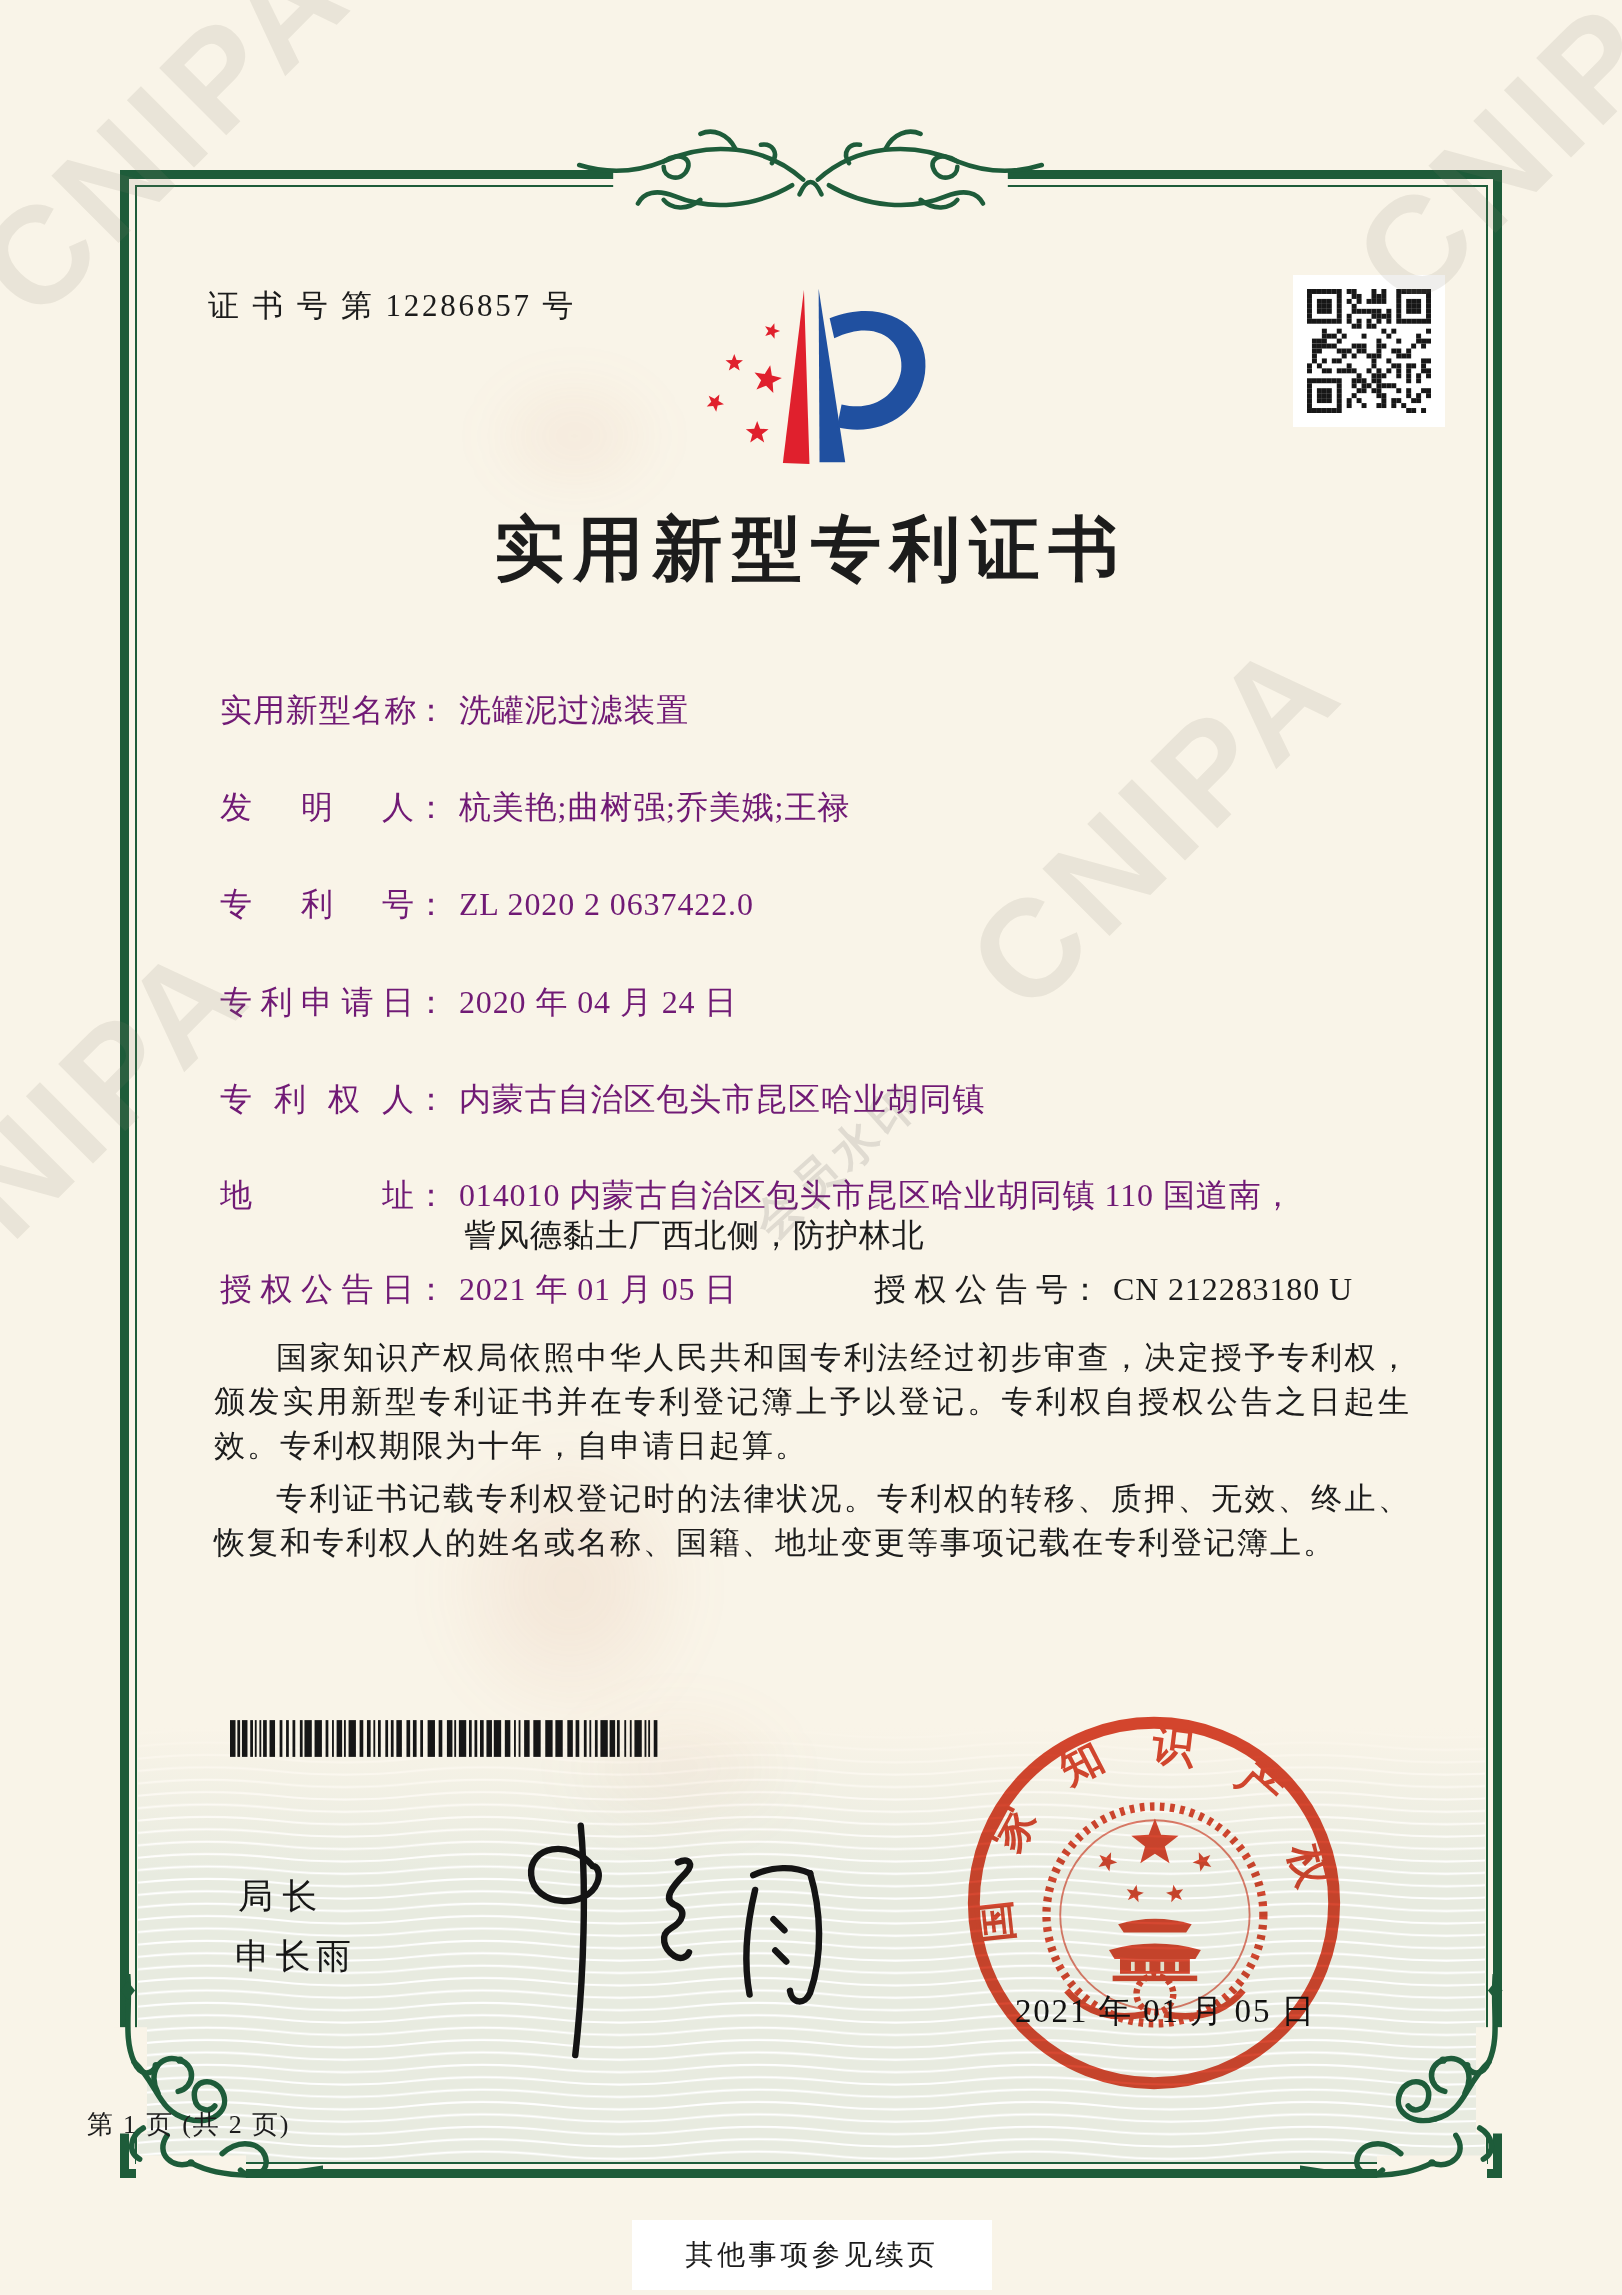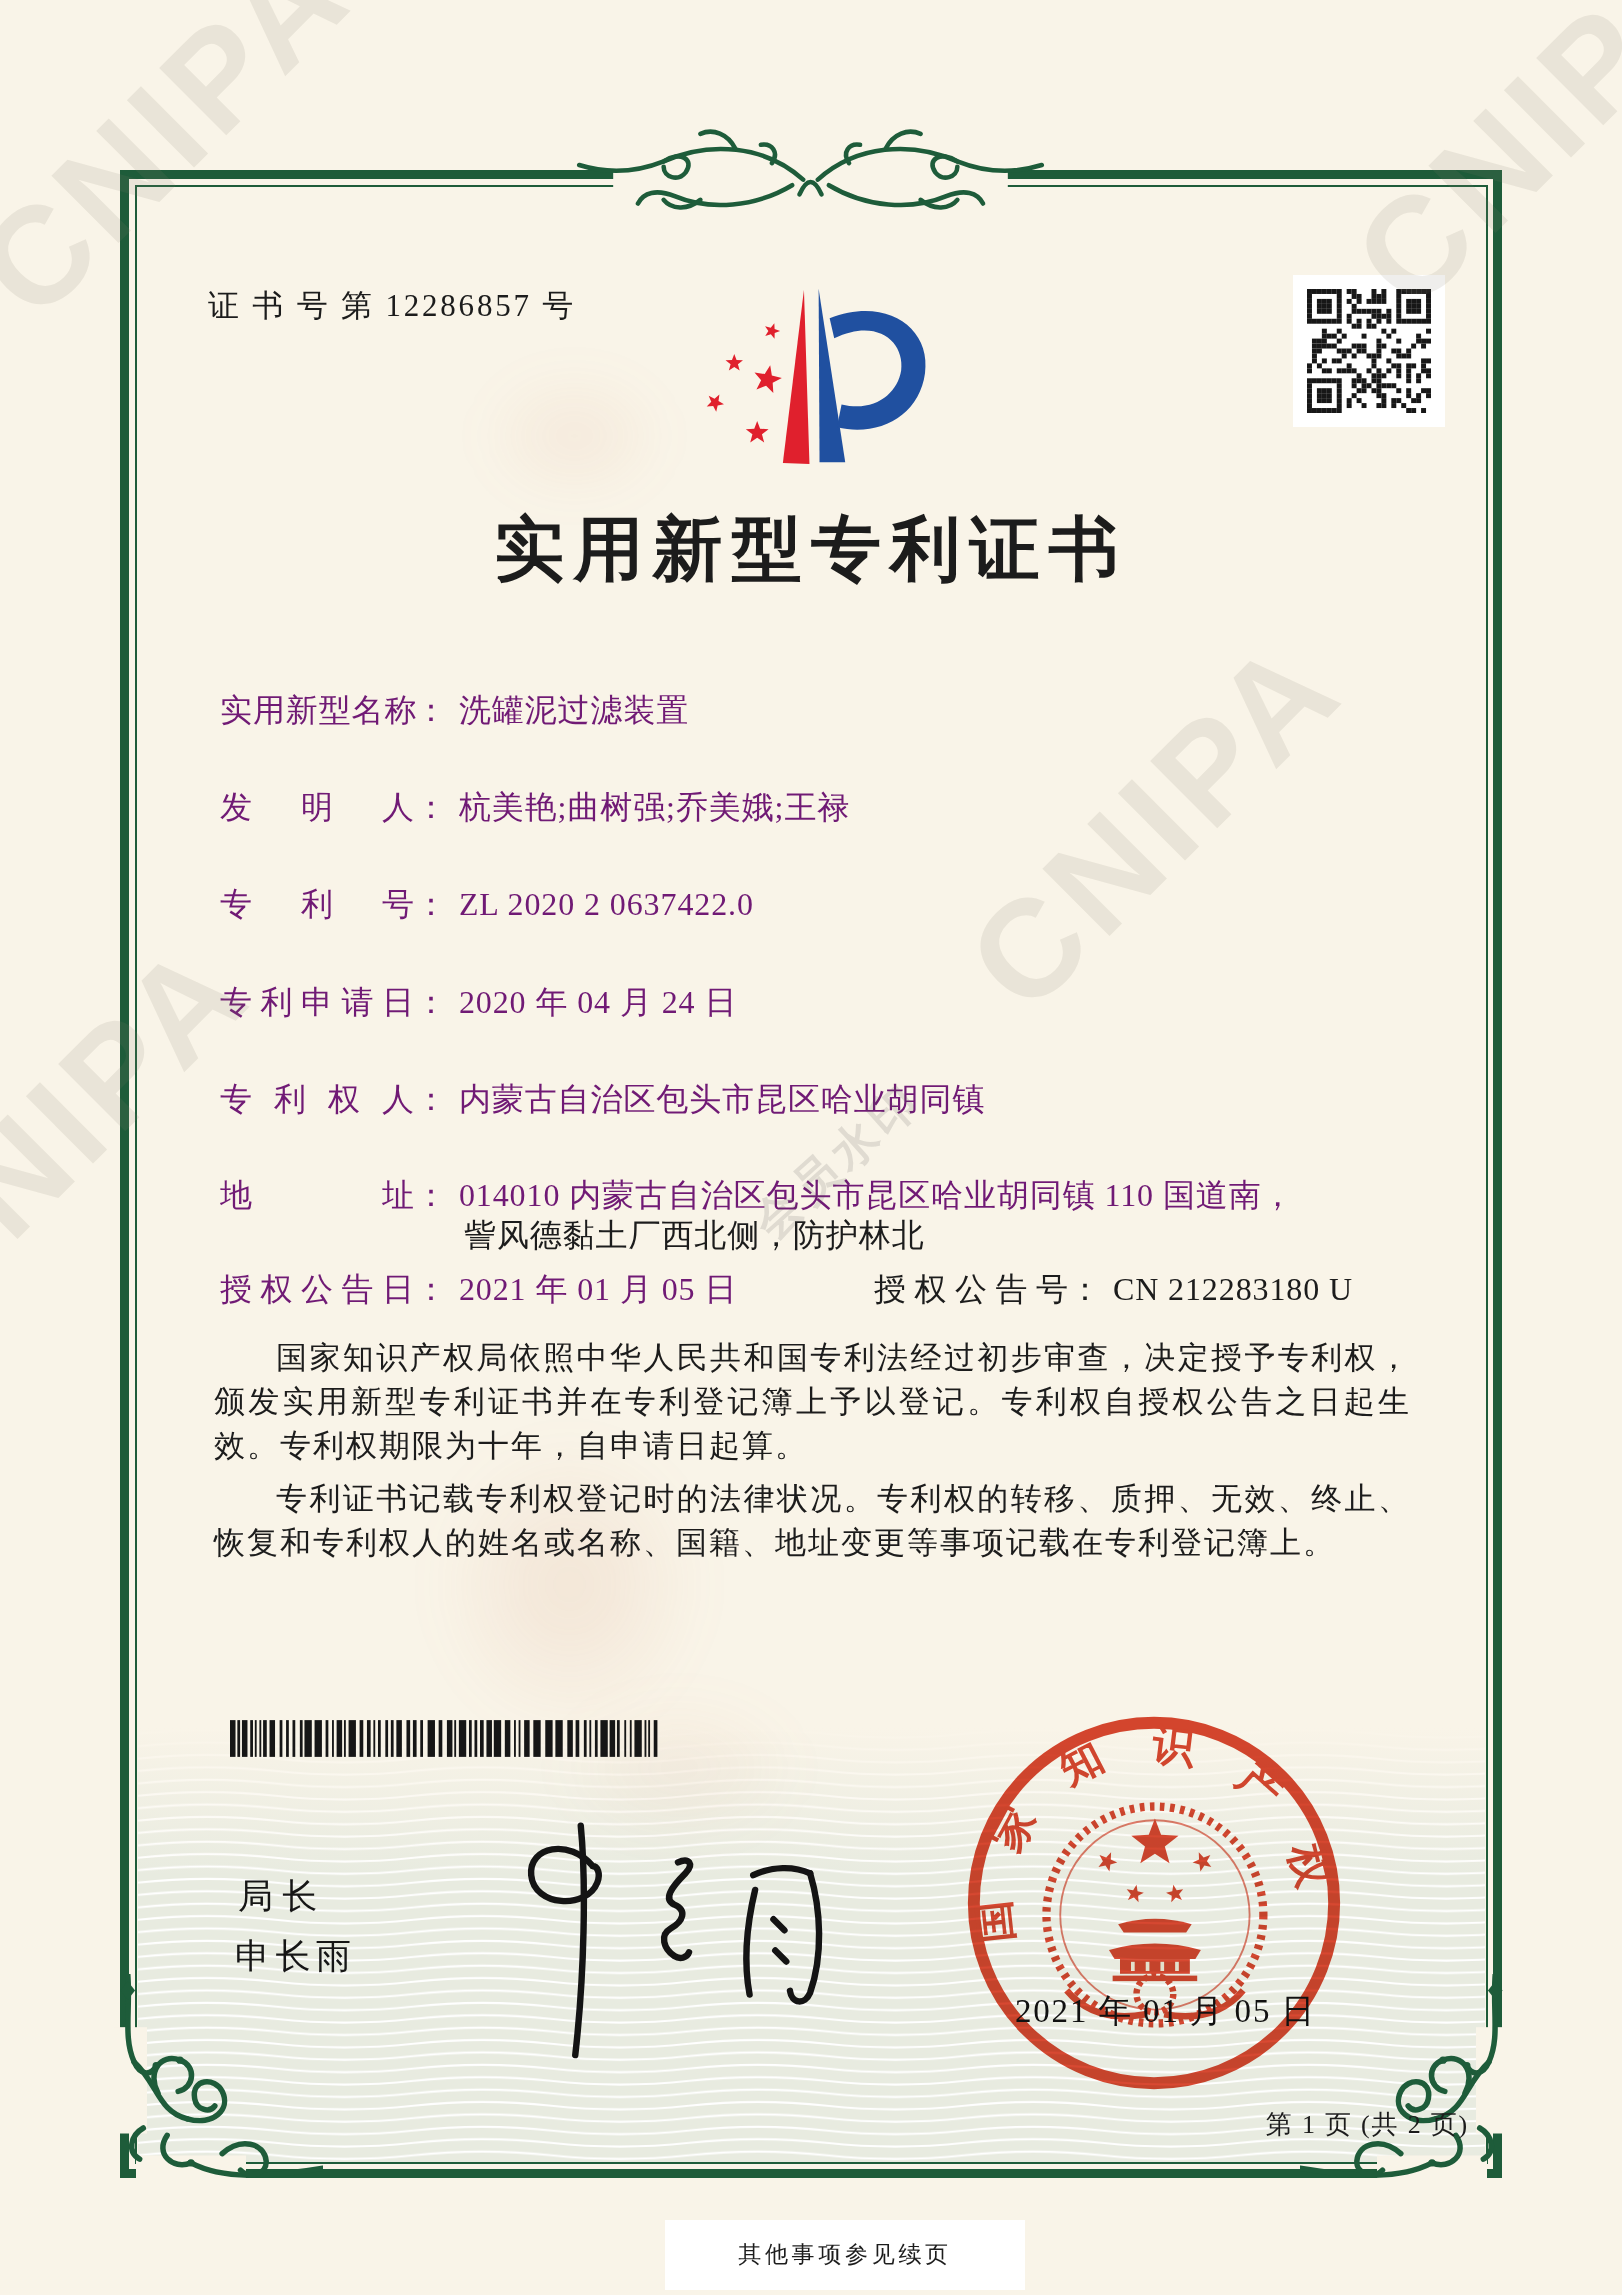--- a/index.html
+++ b/index.html
@@ -49,24 +49,24 @@
   .signer-title{position:absolute;left:238px;top:1873px;font-family:"Liberation Sans","DejaVu Sans",sans-serif;
                 font-size:35px;letter-spacing:9.2px;z-index:4;color:#161616;}
   .signer-name{position:absolute;left:235px;top:1933px;font-family:"Liberation Sans","DejaVu Sans",sans-serif;
                font-size:35px;letter-spacing:5.5px;z-index:4;color:#161616;}
   .signature{position:absolute;left:478px;top:1818px;z-index:4;}
   
   .seal{position:absolute;left:938px;top:1687px;z-index:5;mix-blend-mode:multiply;}
   .seal-date{position:absolute;left:1015px;top:1989px;font-size:33px;letter-spacing:1.8px;z-index:6;
              color:#111;white-space:nowrap;}
   
-  .page-num{position:absolute;left:87px;top:2107px;width:1382px;text-align:right;font-size:26px;
+  .page-num{position:absolute;left:87px;top:2107px;width:1382px;text-align:left;font-size:26px;
             letter-spacing:1.8px;z-index:4;}
   .note-box{position:absolute;left:632px;top:2220px;width:360px;height:70px;background:#ffffff;
-            z-index:4;text-align:center;line-height:70px;font-size:23px;letter-spacing:3.7px;margin-left:33px;}
+            z-index:4;text-align:center;line-height:70px;font-size:28px;letter-spacing:3.7px;}
   
   .wm{position:absolute;font-family:"Liberation Sans","DejaVu Sans",sans-serif;font-weight:bold;
       color:rgba(130,120,105,.13);transform:rotate(-45deg);letter-spacing:7.3px;white-space:nowrap;z-index:7;}
   .wm.tl{left:-64px;top:51px;font-size:138px;}
   .wm.tr{left:1313px;top:41px;font-size:138px;}
   .wm.rm{left:927px;top:744px;font-size:138px;}
   .wm.lm{left:-165px;top:1047px;font-size:138px;}
   .wm.member{left:735px;top:1130px;font-size:46px;letter-spacing:5.5px;color:rgba(80,80,80,.15);
              transform:rotate(-42deg);}
   svg{display:block;}

